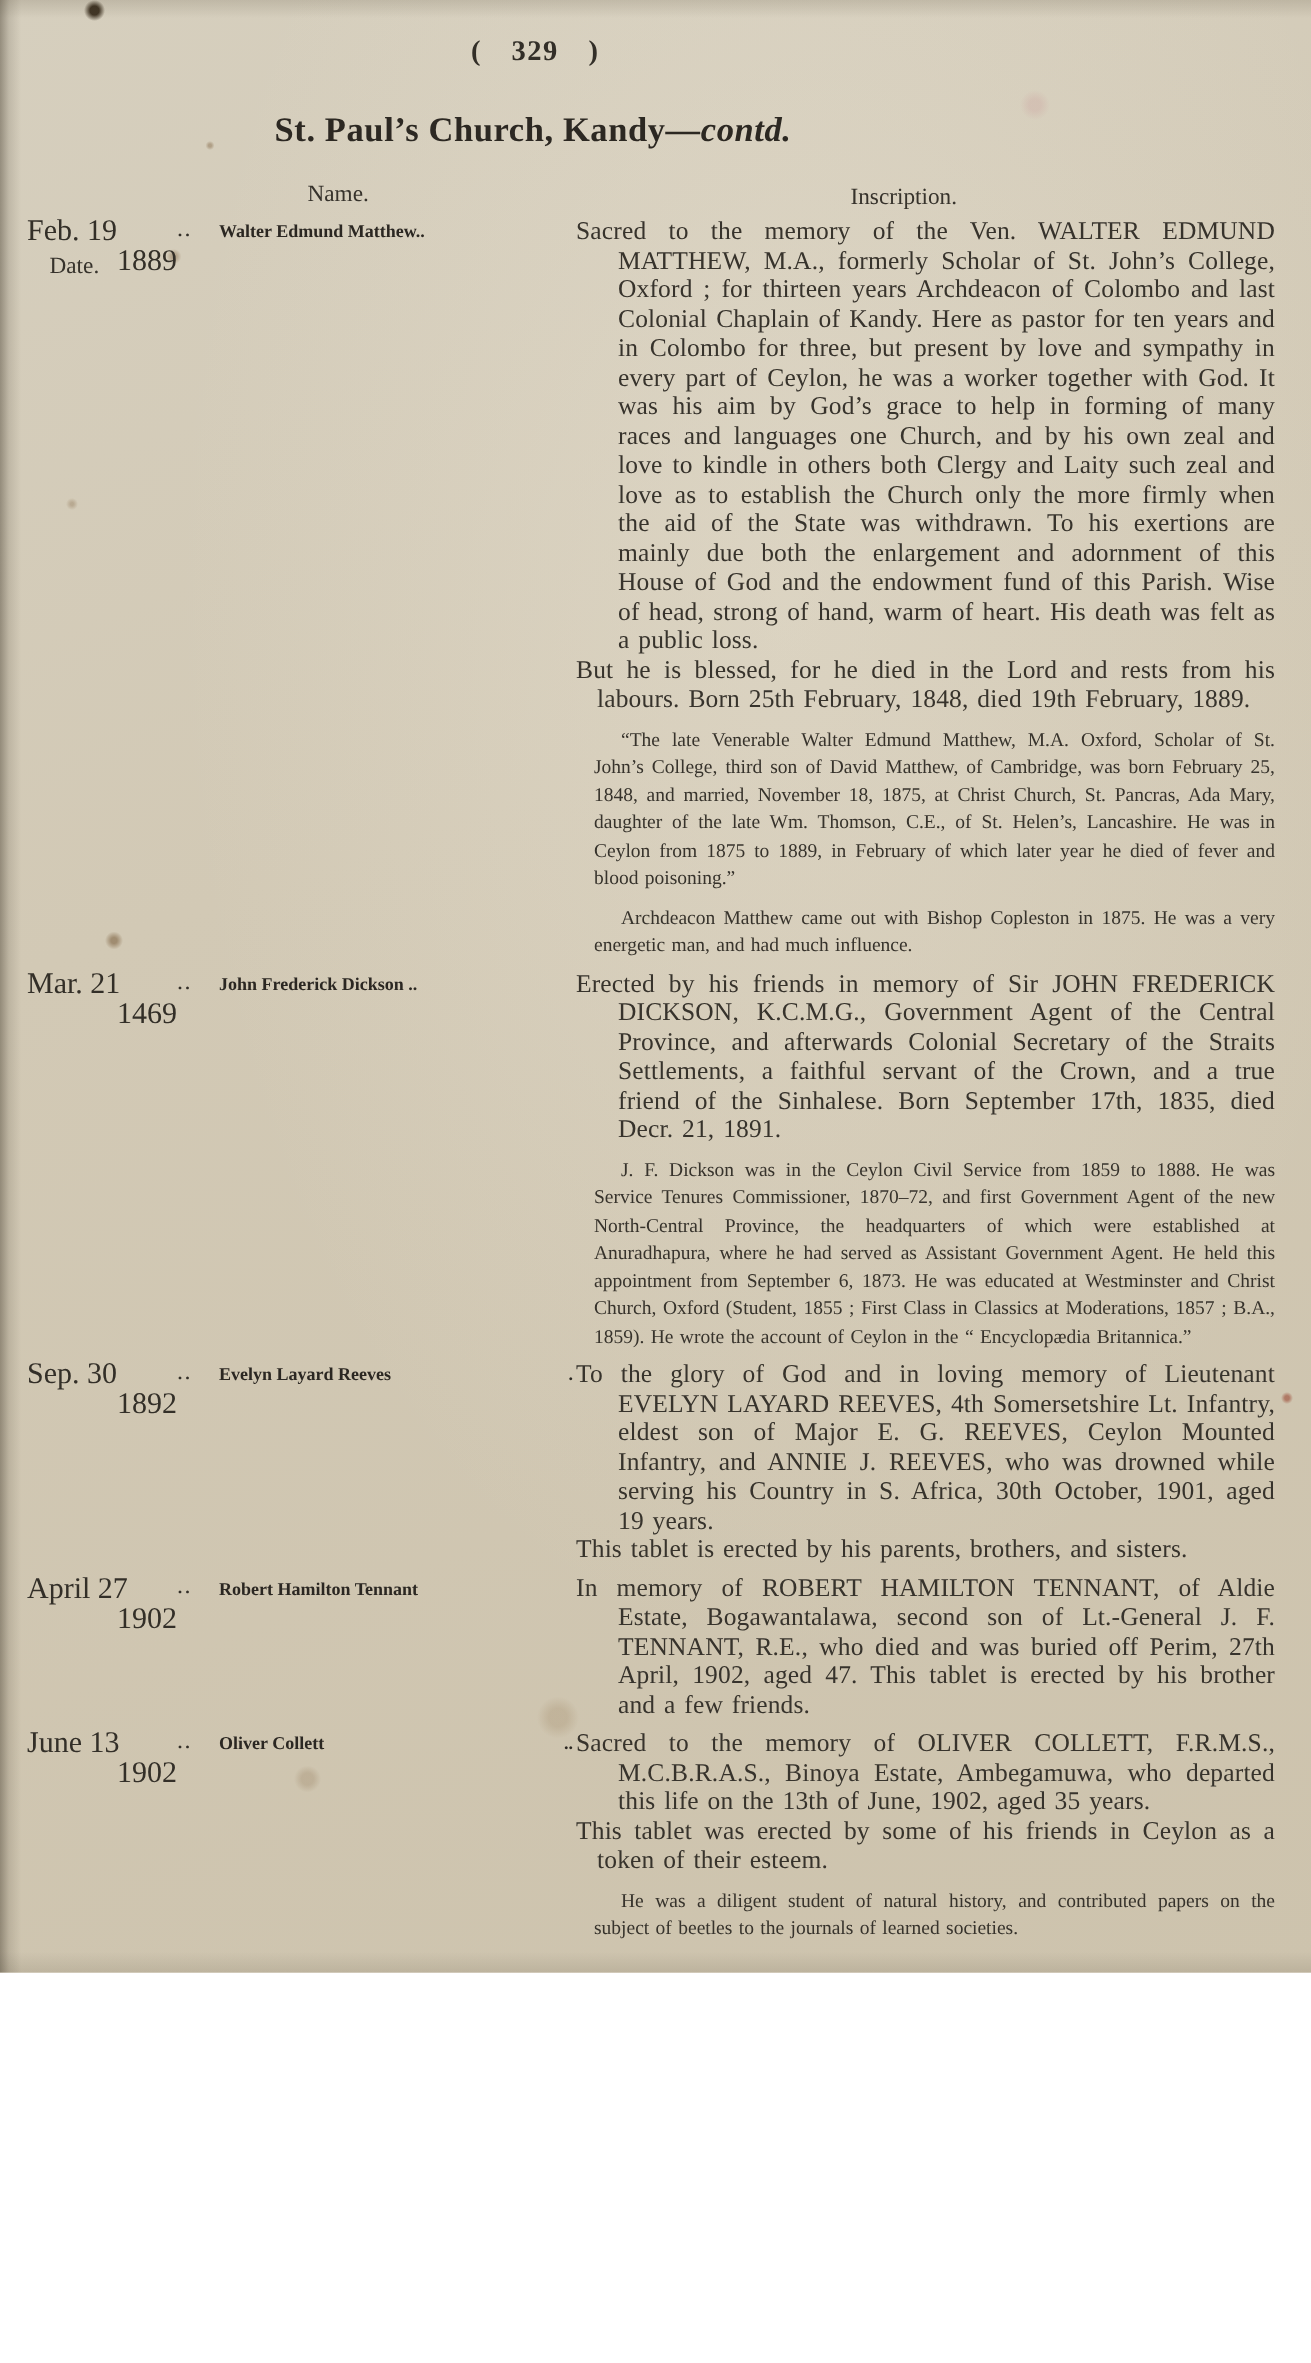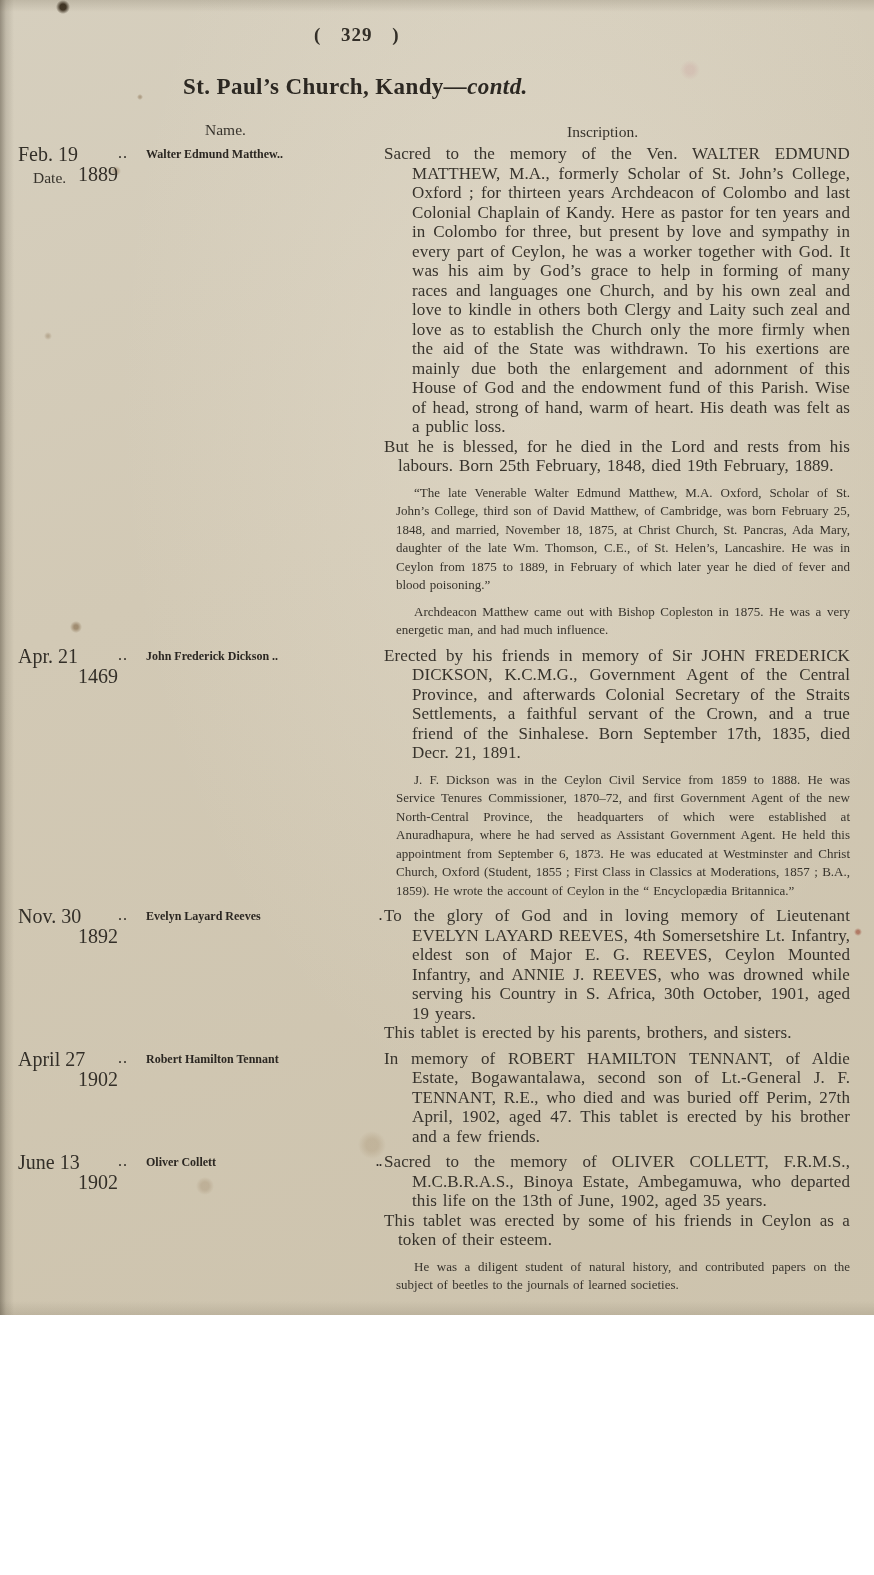--- a/index.html
+++ b/index.html
@@ -92,37 +92,37 @@
     <div class="c-insc">
           <p class="para main">Sacred to the memory of the Ven. WALTER EDMUND MATTHEW, M.A., formerly Scholar of St. John’s College, Oxford ; for thirteen years Archdeacon of Colombo and last Colonial Chaplain of Kandy. Here as pastor for ten years and in Colombo for three, but present by love and sympathy in every part of Ceylon, he was a worker together with God. It was his aim by God’s grace to help in forming of many races and languages one Church, and by his own zeal and love to kindle in others both Clergy and Laity such zeal and love as to establish the Church only the more firmly when the aid of the State was withdrawn. To his exertions are mainly due both the enlargement and adornment of this House of God and the endowment fund of this Parish. Wise of head, strong of hand, warm of heart. His death was felt as a public loss.</p>
           <p class="para flush">But he is blessed, for he died in the Lord and rests from his labours. Born 25th February, 1848, died 19th February, 1889.</p>
           <p class="para note">“The late Venerable Walter Edmund Matthew, M.A. Oxford, Scholar of St. John’s College, third son of David Matthew, of Cambridge, was born February 25, 1848, and married, November 18, 1875, at Christ Church, St. Pancras, Ada Mary, daughter of the late Wm. Thomson, C.E., of St. Helen’s, Lancashire. He was in Ceylon from 1875 to 1889, in February of which later year he died of fever and blood poisoning.”</p>
           <p class="para note">Archdeacon Matthew came out with Bishop Copleston in 1875. He was a very energetic man, and had much influence.</p>
         </div>
   </div>
 
   <div class="entry">
     <div class="c-date">
-      <span class="d1">Apr. 21</span>
+      <span class="d1">Mar. 21</span>
       <span class="d2">1469</span>
     </div>
     <div class="c-dots">..</div>
     <div class="c-name">
       <span class="nm">John Frederick Dickson ..</span>
       <span class="nd"></span>
     </div>
     <div class="c-insc">
           <p class="para main">Erected by his friends in memory of Sir JOHN FREDERICK DICKSON, K.C.M.G., Government Agent of the Central Province, and afterwards Colonial Secretary of the Straits Settlements, a faithful servant of the Crown, and a true friend of the Sinhalese. Born September 17th, 1835, died Decr. 21, 1891.</p>
           <p class="para note">J. F. Dickson was in the Ceylon Civil Service from 1859 to 1888. He was Service Tenures Commissioner, 1870–72, and first Government Agent of the new North-Central Province, the headquarters of which were established at Anuradhapura, where he had served as Assistant Government Agent. He held this appointment from September 6, 1873. He was educated at Westminster and Christ Church, Oxford (Student, 1855 ; First Class in Classics at Moderations, 1857 ; B.A., 1859). He wrote the account of Ceylon in the “ Encyclopædia Britannica.”</p>
         </div>
   </div>
 
   <div class="entry">
     <div class="c-date">
-      <span class="d1">Nov. 30</span>
+      <span class="d1">Sep. 30</span>
       <span class="d2">1892</span>
     </div>
     <div class="c-dots">..</div>
     <div class="c-name">
       <span class="nm">Evelyn Layard Reeves</span>
       <span class="nd">.</span>
     </div>
     <div class="c-insc">
           <p class="para main">To the glory of God and in loving memory of Lieutenant EVELYN LAYARD REEVES, 4th Somersetshire Lt. Infantry, eldest son of Major E. G. REEVES, Ceylon Mounted Infantry, and ANNIE J. REEVES, who was drowned while serving his Country in S. Africa, 30th October, 1901, aged 19 years.</p>
           <p class="para flush">This tablet is erected by his parents, brothers, and sisters.</p>

